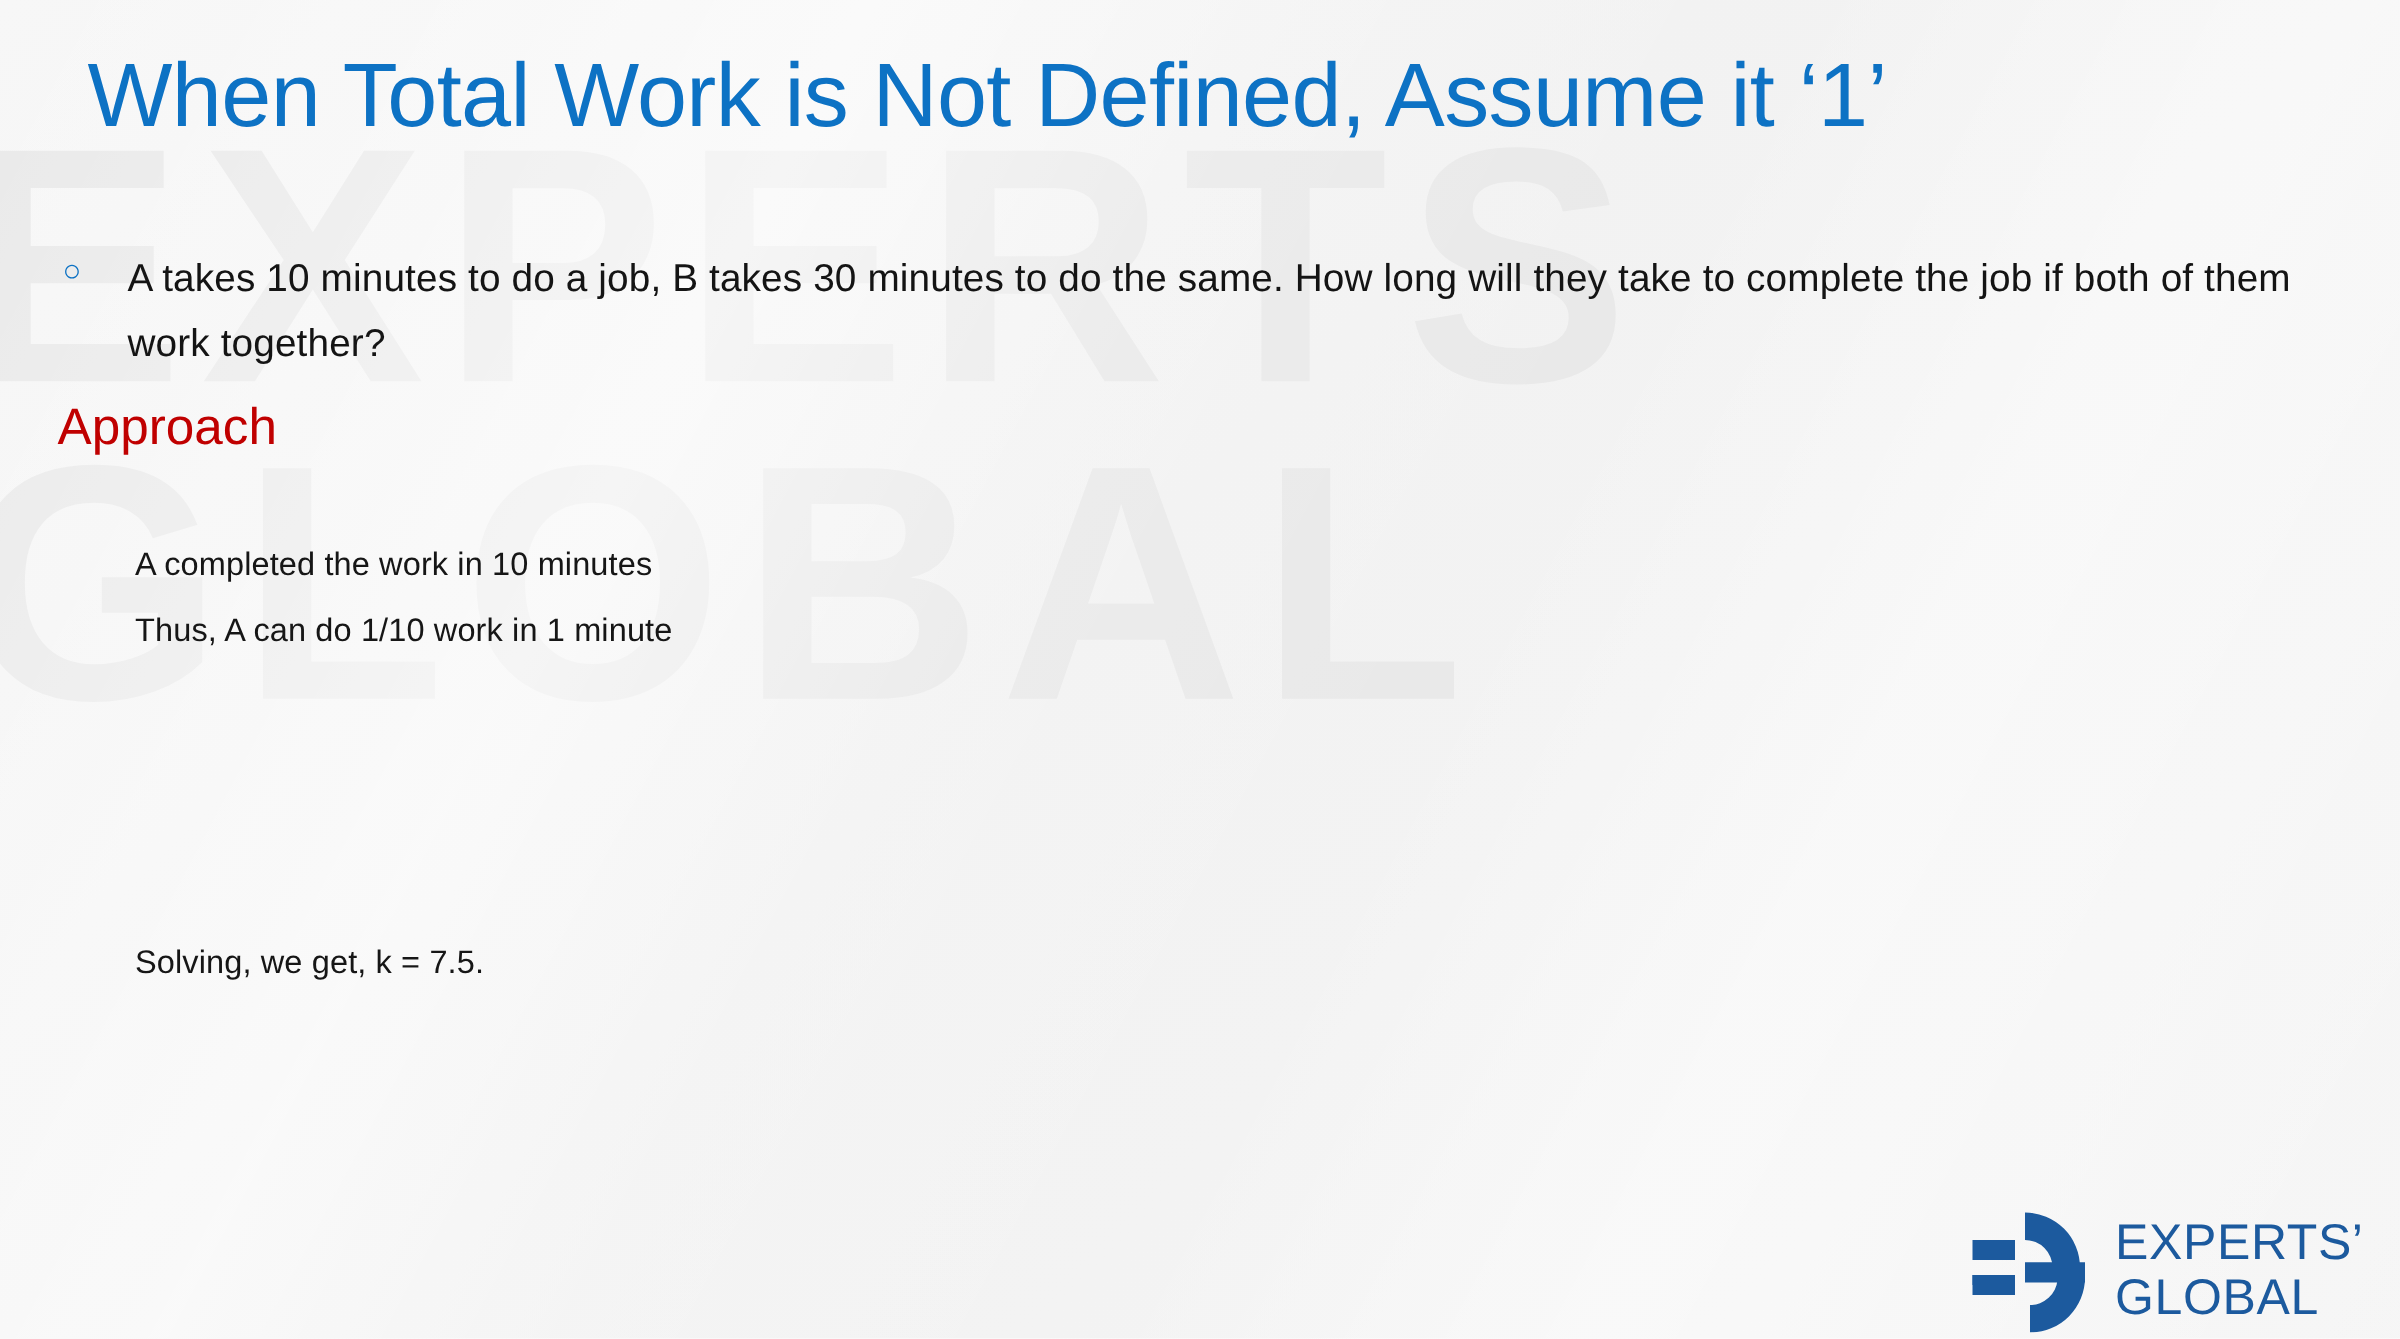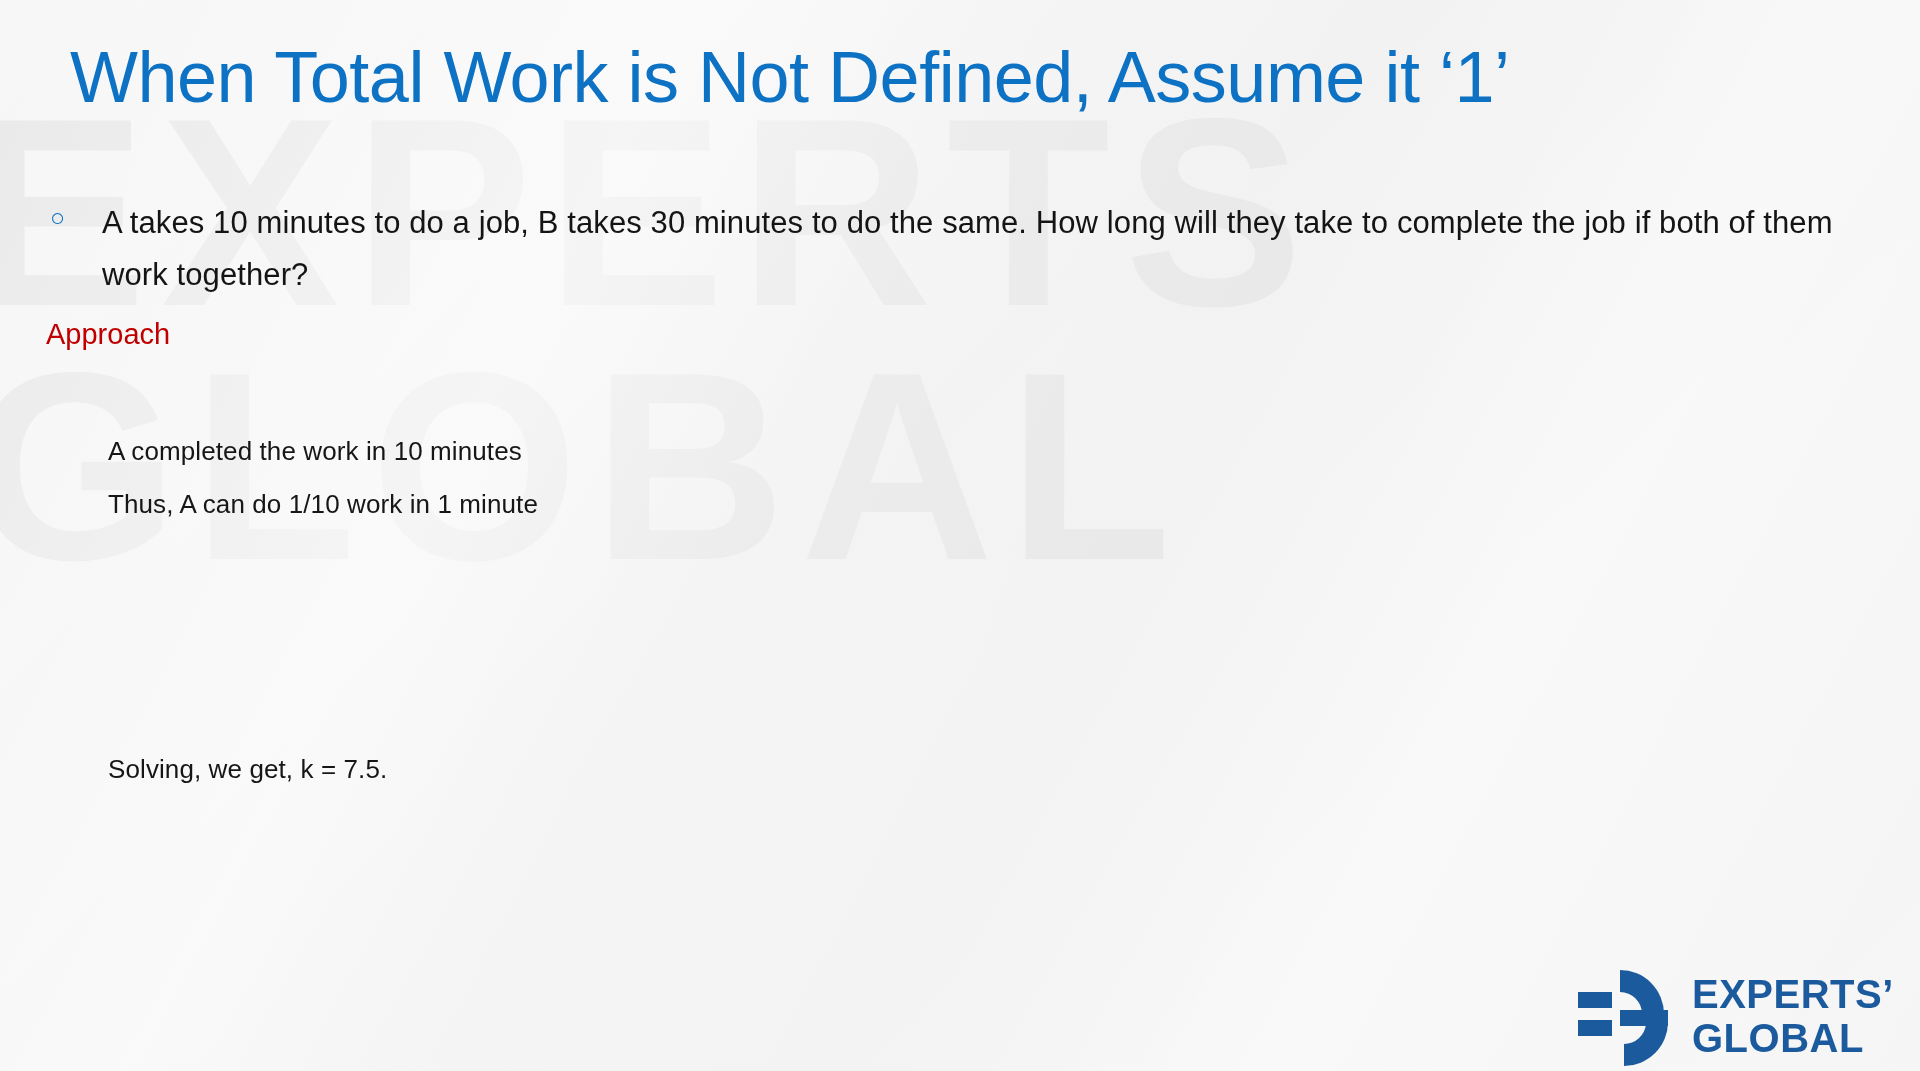--- a/index.html
+++ b/index.html
@@ -99,21 +99,21 @@
     font-size: 31px;
     color: #141414;
     line-height: 52px;
     letter-spacing: 0.1px;
   }
 
   .approach-label {
     position: absolute;
     left: 46px;
     top: 305px;
-    font-size: 29px;
+    font-size: 41px;
     color: #c00000;
     line-height: 1.2;
   }
 
   .body-lines {
     position: absolute;
     left: 108px;
     top: 360px;
     width: 1700px;
   }
@@ -146,21 +146,21 @@
     margin-right: 12px;
   }
   .logo-words {
     flex: 0 0 auto;
     display: block;
     line-height: 1;
   }
   .logo-word {
     display: block;
     font-family: "Liberation Sans", sans-serif;
-    font-weight: 700;
+    font-weight: 400;
     font-size: 40px;
     letter-spacing: 0.5px;
     color: #1c5a9e;
     line-height: 44px;
   }
 </style>
 </head>
 <body>
 
 <div id="slide">

